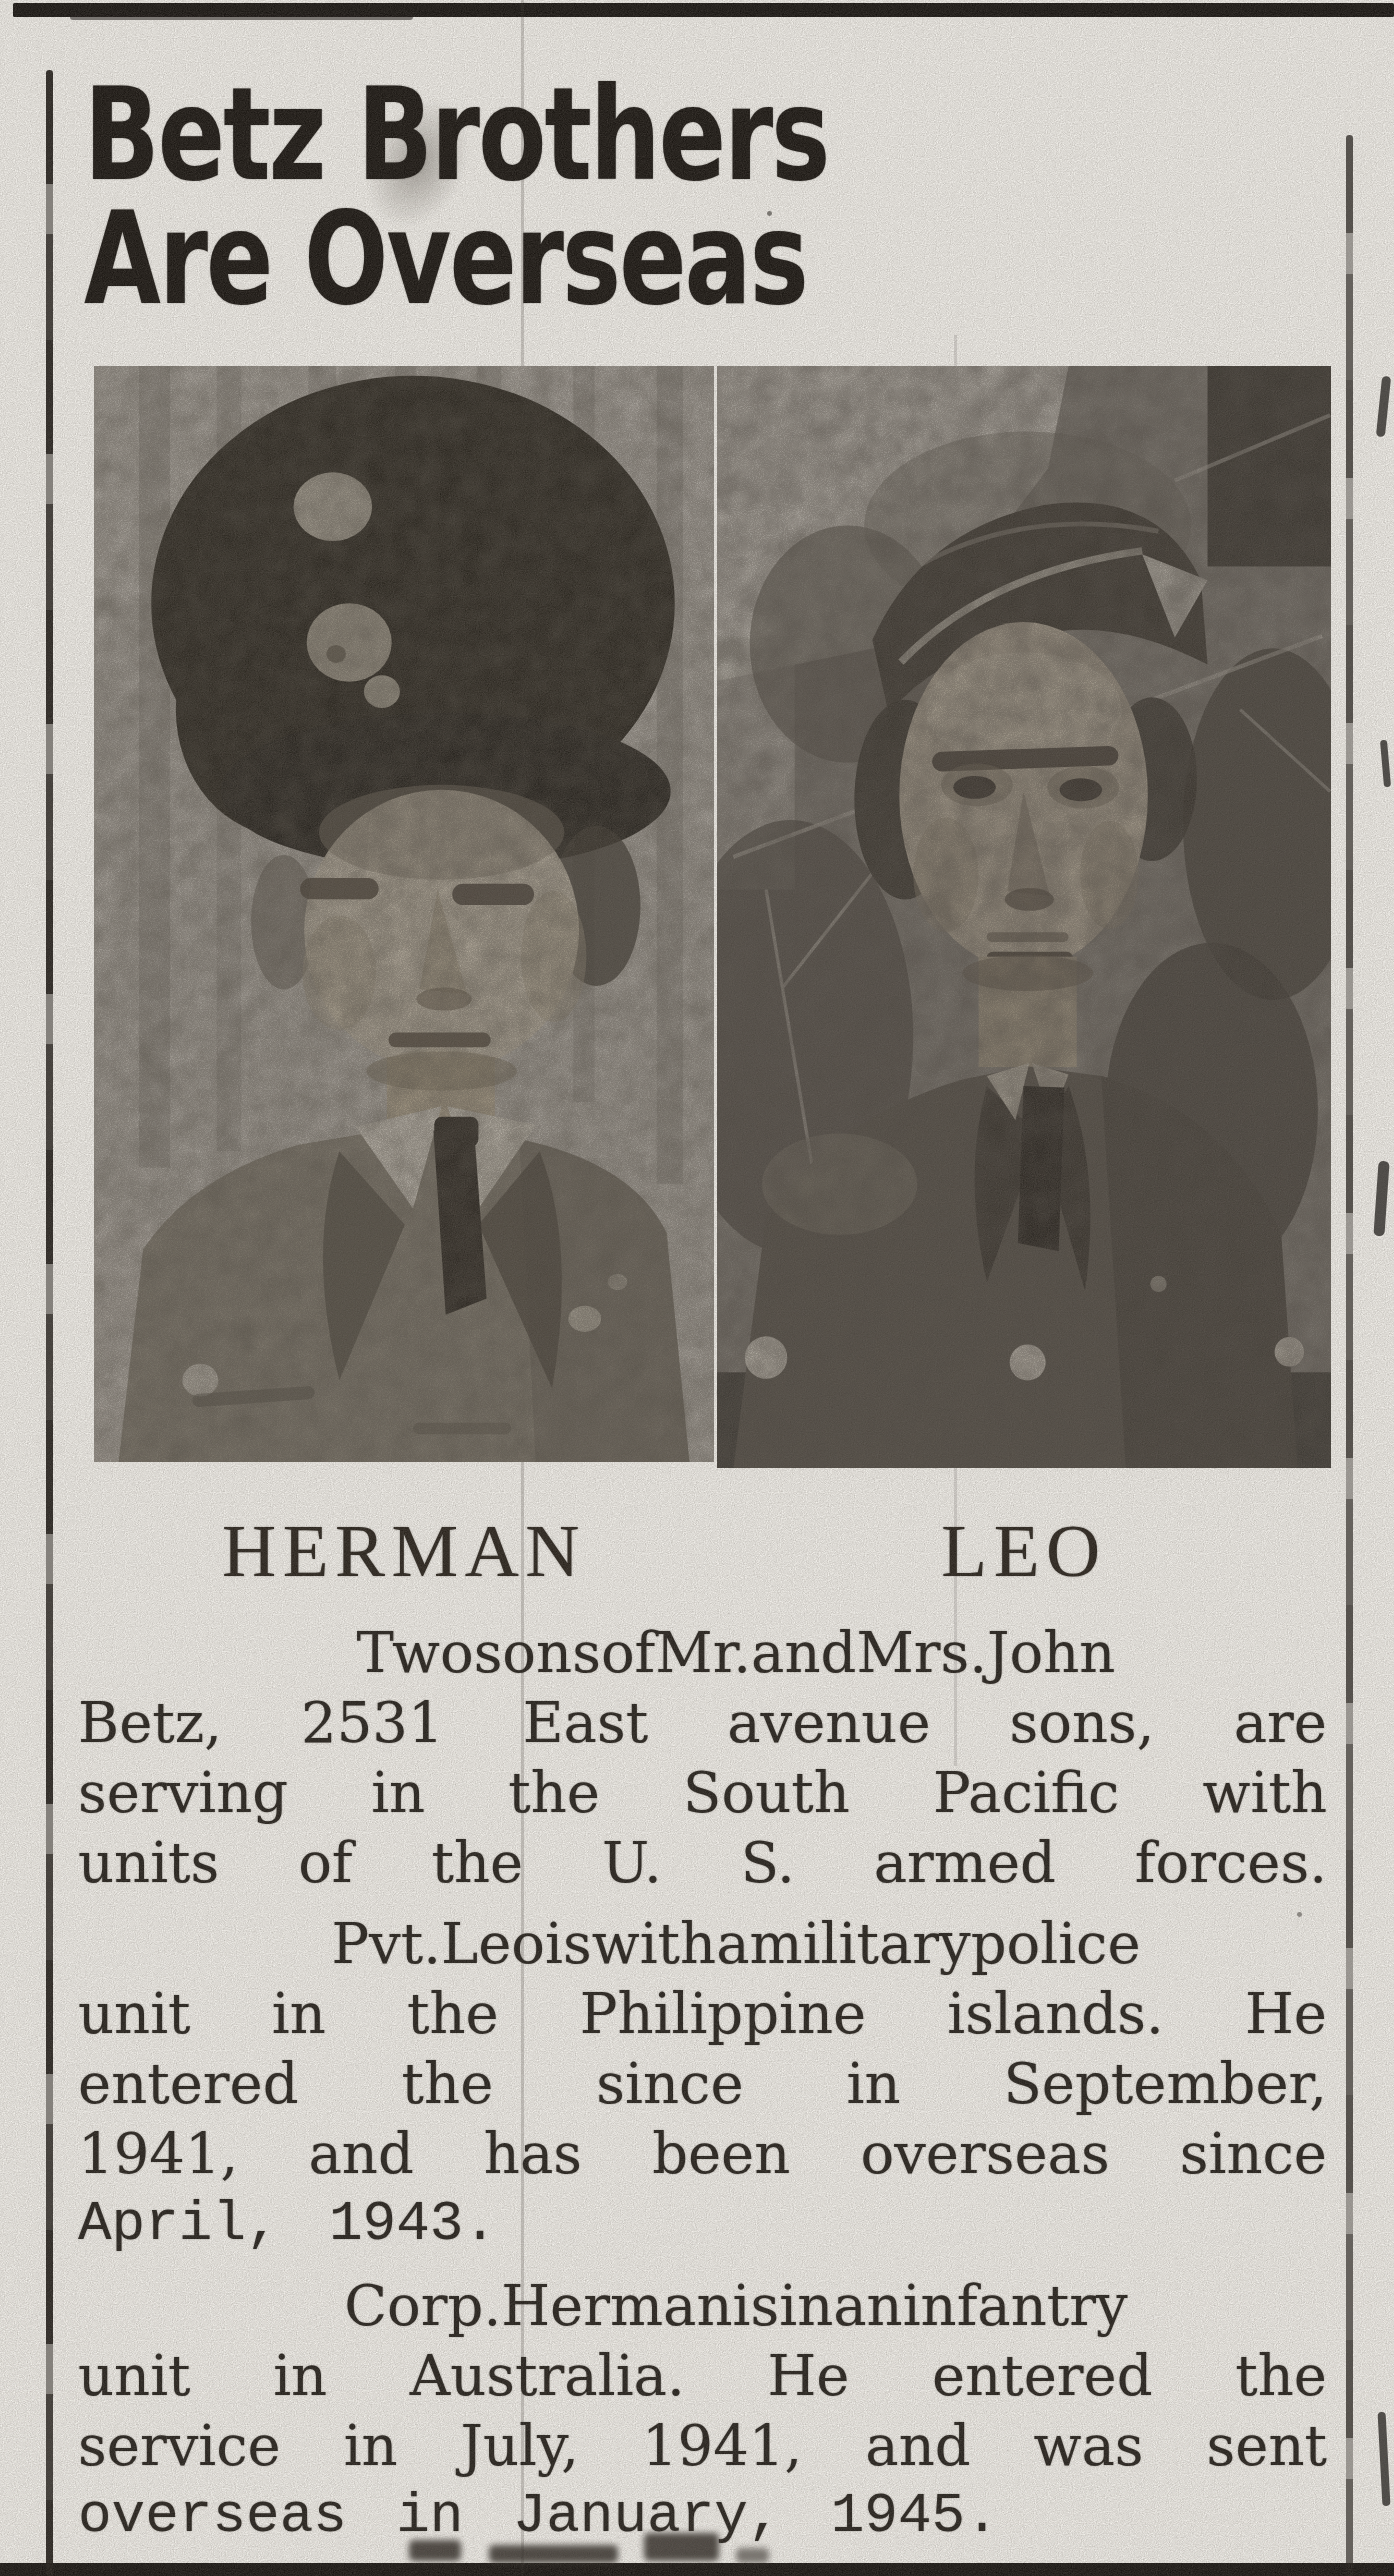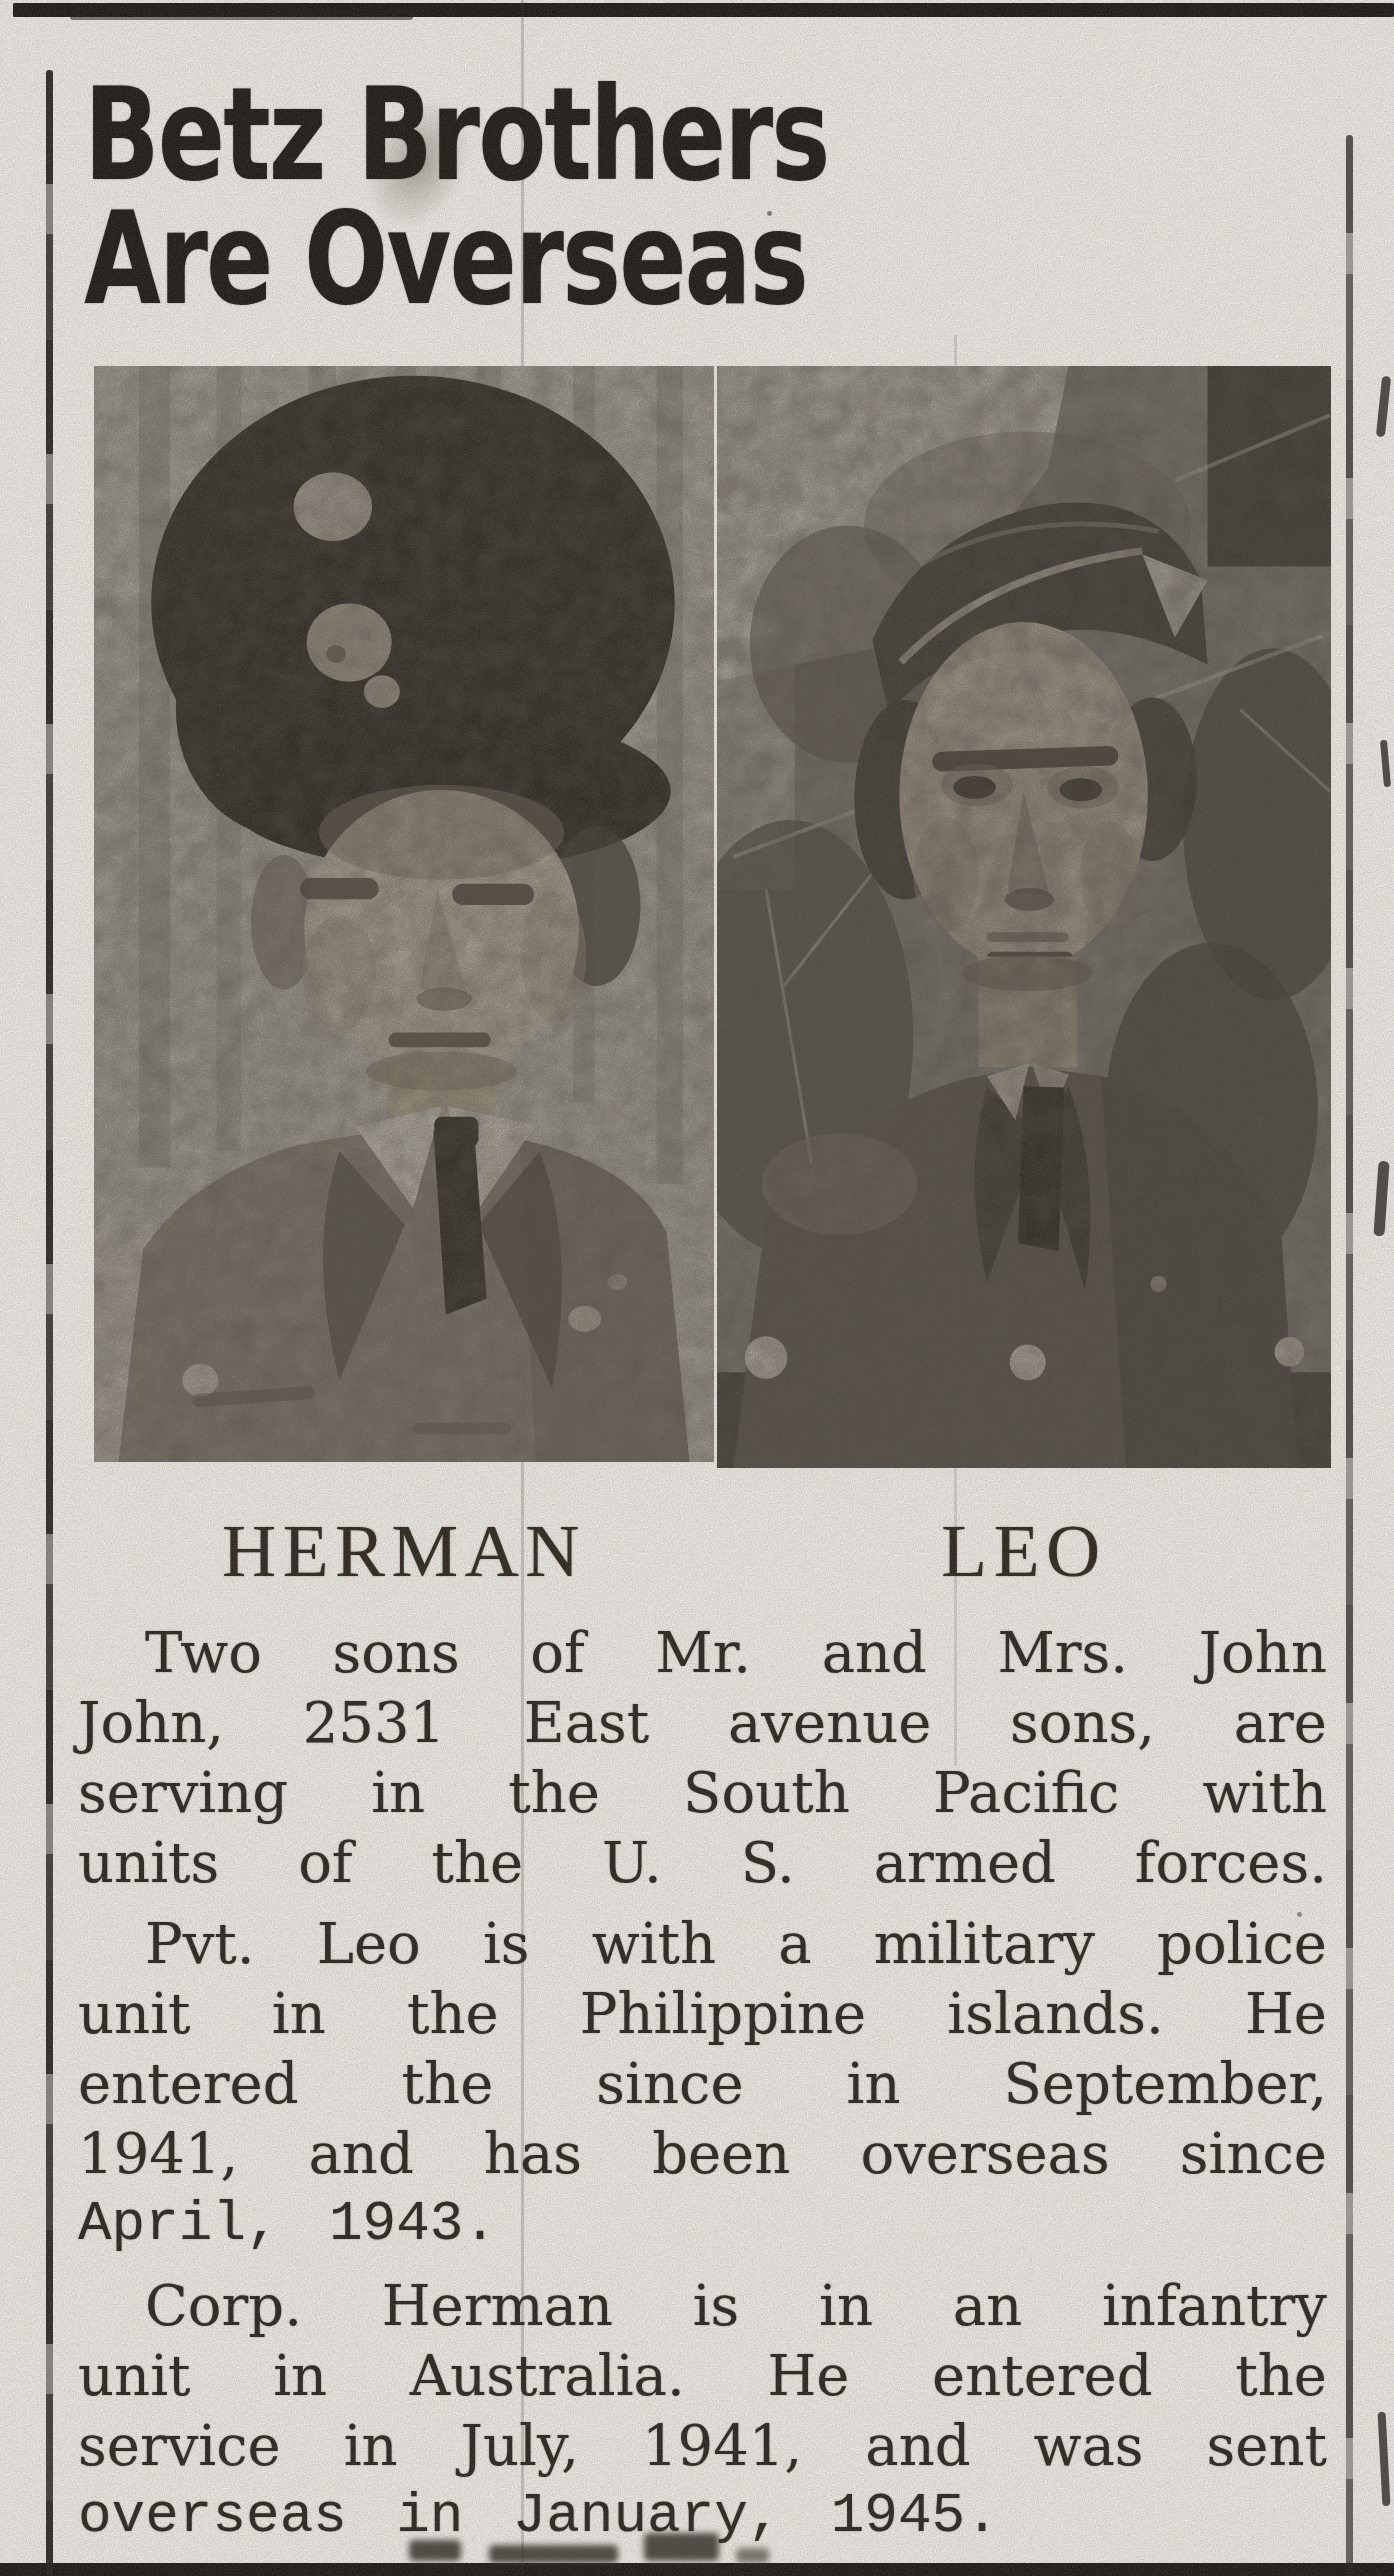--- a/index.html
+++ b/index.html
@@ -51,21 +51,21 @@
     font-family:"Liberation Serif", serif;font-size:75px;line-height:82px;
     letter-spacing:6.5px;text-align:center;color:#262019;
     text-shadow:0 0 1.6px rgba(30,25,20,.5);}
   .caption-left{left:94px;width:620px;}
   .caption-right{left:717px;width:614px;}
   
   .article{position:absolute;left:78px;top:1618px;width:1249px;
     font-size:56px;color:#221e19;text-shadow:0 0 1.6px rgba(30,24,18,.45);}
   .para + .para{margin-top:11.4px;}
   .t-line{display:flex;justify-content:space-between;height:70px;line-height:70px;white-space:pre;}
-  .t-line.first{padding-left:67px;}
+  .t-line.first{padding-left:67px;justify-content:center;}
   .t-line.plain{display:block;word-spacing:.28em;font-family:Liberation Mono, monospace;}
   
   .frag{position:absolute;background:#2a2520;filter:blur(3.3px);border-radius:4.9px;opacity:.85;}
   .fg1{left:409px;top:2540px;width:52px;height:21px;}
   .fg2{left:489px;top:2545px;width:129px;height:18px;}
   .fg3{left:644px;top:2533px;width:75px;height:28px;}
   .fg4{left:736px;top:2548px;width:33px;height:14.7px;opacity:.6;}
   .noise-overlay{position:absolute;inset:0;pointer-events:none;opacity:.5;}
 </style>
 </head>
@@ -240,21 +240,21 @@
       <rect x="0" y="0" width="751" height="1347" filter="url(#gfineR)" opacity="0.42"></rect>
     </svg>
   </div>
 
   <div class="caption caption-left">HERMAN</div>
   <div class="caption caption-right">LEO</div>
 
   <div class="article">
       <div class="para">
         <div class="t-line first"><span>Two</span><span>sons</span><span>of</span><span>Mr.</span><span>and</span><span>Mrs.</span><span>John</span></div>
-        <div class="t-line"><span>John,</span><span>2531</span><span>East</span><span>avenue</span><span>sons,</span><span>are</span></div>
+        <div class="t-line"><span>Betz,</span><span>2531</span><span>East</span><span>avenue</span><span>sons,</span><span>are</span></div>
         <div class="t-line"><span>serving</span><span>in</span><span>the</span><span>South</span><span>Pacific</span><span>with</span></div>
         <div class="t-line"><span>units</span><span>of</span><span>the</span><span>U.</span><span>S.</span><span>armed</span><span>forces.</span></div>
       </div>
       <div class="para">
         <div class="t-line first"><span>Pvt.</span><span>Leo</span><span>is</span><span>with</span><span>a</span><span>military</span><span>police</span></div>
         <div class="t-line"><span>unit</span><span>in</span><span>the</span><span>Philippine</span><span>islands.</span><span>He</span></div>
         <div class="t-line"><span>entered</span><span>the</span><span>since</span><span>in</span><span>September,</span></div>
         <div class="t-line"><span>1941,</span><span>and</span><span>has</span><span>been</span><span>overseas</span><span>since</span></div>
         <div class="t-line plain">April, 1943.</div>
       </div>

